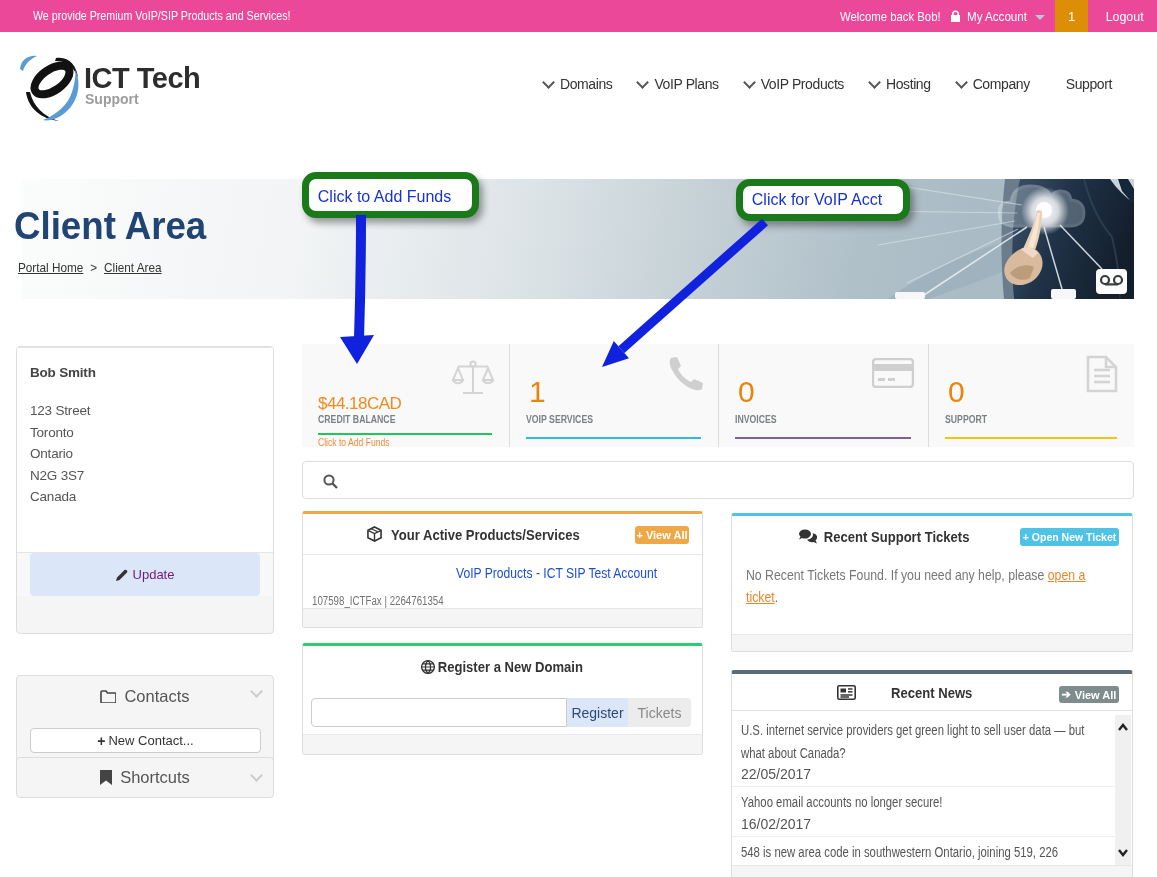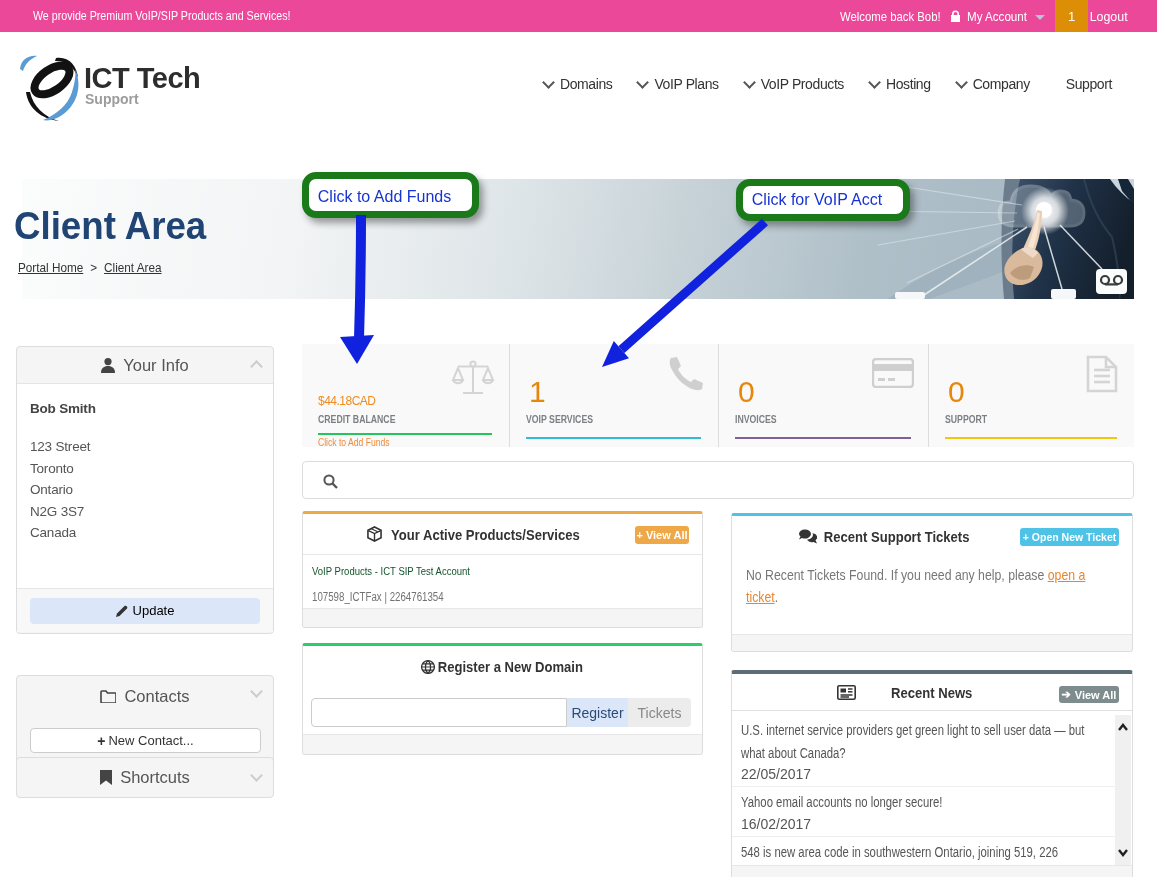--- a/index.html
+++ b/index.html
@@ -6,21 +6,21 @@
 html,body { width:1157px; height:877px; background:#fff; font-family:"Liberation Sans", sans-serif; position:relative; overflow:hidden; }
 .abs { position:absolute; }
 .sx { display:inline-block; transform-origin:0 50%; white-space:nowrap; }
 .sxc { display:inline-block; transform-origin:50% 50%; white-space:nowrap; }
 
 
 .topbar { position:absolute; left:0; top:0; width:1157px; height:32px; background:#ec4899; color:#fff; font-size:13.5px; }
 .topbar .left { position:absolute; left:33px; top:8px; }
 .tb-right { position:absolute; right:0; top:0; height:32px; display:flex; align-items:center; }
 .orangebox { width:33px; height:32px; background:#dd8e07; display:flex; align-items:center; justify-content:center; font-size:13px; }
-.logout { width:57px; text-align:left; margin-right:12px; }
+.logout { width:57px; text-align:right; margin-right:12px; }
 
 
 .nav { position:absolute; top:76px; right:45px; font-size:14px; color:#333; display:flex; align-items:center; letter-spacing:-0.4px; }
 .nav .item { display:flex; align-items:center; margin-left:26px; }
 .caret-down { width:9px; height:9px; margin-right:7px; margin-top:-3px; border-right:2px solid #555; border-bottom:2px solid #555; transform:rotate(45deg); }
 
 
 .banner { position:absolute; left:22px; top:179px; width:1112px; height:120px; overflow:hidden;
   background:linear-gradient(100deg,#fbfcfc 0%, #f2f4f5 25%, #dde4e7 45%, #c3cfd5 62%, #b0c0c9 75%, #aabbc5 85%); }
 .pagetitle { position:absolute; left:14px; top:204px; font-size:39px; font-weight:bold; color:#204473; }
@@ -50,34 +50,34 @@
 .spanel { position:absolute; left:16px; width:258px; background:#f5f5f5; border:1px solid #ddd; border-radius:4px; }
 .spanel .shead { position:relative; height:36px; display:flex; align-items:center; justify-content:center; font-size:16.5px; color:#555; }
 .schev { position:absolute; right:12px; top:14px; width:9px; height:9px; border-right:2.5px solid #ccc; border-bottom:2.5px solid #ccc; }
 .schev.down { transform:rotate(45deg); top:11px; }
 .schev.up { transform:rotate(-135deg); top:15px; }
 .yourinfo { top:346px; height:288px; }
 .yourinfo .sbody { background:#fff; border-top:1px solid #e5e5e5; border-bottom:1px solid #e5e5e5; height:206px; padding:14px 13px; font-size:13.5px; color:#555; letter-spacing:-0.2px; }
 .yourinfo .sbody .bold { font-weight:bold; color:#444; line-height:22px; }
 .yourinfo .sbody .addr { margin-top:16px; line-height:21.6px; }
 .sfoot { height:43px; background:#f8f8f8; display:flex; align-items:center; justify-content:center; }
-.btn-update { width:230px; height:26px; background:#dbe7f9; border-radius:4px; display:flex; align-items:center; justify-content:center; font-size:13px; color:#000000; }
+.btn-update { width:230px; height:43px; background:#dbe7f9; border-radius:4px; display:flex; align-items:center; justify-content:center; font-size:13px; color:#701a75; }
 .contacts { top:675px; height:113px; }
 .btn-newcontact { position:absolute; left:13px; top:52px; width:231px; height:25px; background:#fff; border:1px solid #ccc; border-radius:4px; display:flex; align-items:center; justify-content:center; font-size:13px; color:#333; }
 .shortcuts { top:757px; height:41px; }
 
 
 .panel { position:absolute; background:#fff; border:1px solid #ddd; border-radius:3px; }
 .panel .phead { position:relative; display:flex; align-items:center; justify-content:center; font-size:15px; font-weight:bold; color:#333; }
 .pbtn { position:absolute; border-radius:3px; color:#fff; font-size:11px; font-weight:bold; display:flex; align-items:center; justify-content:center; white-space:nowrap; }
 .pfoot { position:absolute; left:0; right:0; bottom:0; background:#f5f5f5; border-top:1px solid #e7e7e7; border-radius:0 0 3px 3px; }
 
 .products { left:302px; top:511px; width:401px; height:117px; border-top:3px solid #efa848; }
 .products .phead { height:41px; border-bottom:1px solid #e7e7e7; padding-right:45px; }
-.products .body1 { padding:10px 14px 0 9px; font-size:11px; color:#14532d; }
+.products .body1 { padding:10px 14px 0 9px; font-size:14px; color:#1d4ed8;text-align:right; }
 .products .body2 { padding:7px 14px 0 9px; font-size:12px; color:#737373;margin-top:6px; }
 .products .pfoot { height:19px; }
 .btn-viewall { right:13px; top:12px; width:54px; height:18px; background:#efa848; }
 
 .domain { left:302px; top:643px; width:401px; height:112px; border-top:3px solid #2ecc71; }
 .domain .phead { height:41px; font-size:15px; padding-left:9px; }
 .domrow { position:absolute; left:8px; top:52px; height:29px; display:flex; }
 .dominput { width:256px; height:29px; border:1px solid #ccc; border-radius:4px 0 0 4px; background:#fff; }
 .dombtn { height:29px; display:flex; align-items:center; justify-content:center; font-size:14px; }
 .domreg { width:61px; background:#dbe7f9; color:#2a4a78; }
@@ -213,21 +213,21 @@
 <svg class="abs" style="left:595px; top:218px; z-index:6;" width="180" height="155" viewBox="0 0 180 155">
   <path d="M170 4 L26.4 131.7" stroke="#1022dd" stroke-width="9" fill="none"></path>
   <path d="M7 149 L18.8 123.1 L34 140.3 Z" fill="#1022dd"></path>
 </svg>
 
 <div class="callout co1">Click to Add Funds</div>
 <div class="callout co2">Click for VoIP Acct</div>
 
 <div class="stats">
   <div class="stat" style="width:208px;">
-    <div style="position:absolute; left:16px; top:50px; font-size:12px; color:#ef8c21; letter-spacing:-0.5px;text-align:right;">$44.18CAD</div>
+    <div style="position:absolute; left:16px; top:50px; font-size:17px; color:#ef8c21; letter-spacing:-0.5px;text-align:right;">$44.18CAD</div>
     <div class="label" style="top:69px;">CREDIT BALANCE</div>
     <div class="bar" style="background:#22c55e; top:89px;"></div>
     <div style="position:absolute; left:16px; top:92px; font-size:11px; color:#ef8c3c; transform:scaleX(.78); transform-origin:0 50%; white-space:nowrap;">Click to Add Funds</div>
     <svg width="44" height="40" viewBox="0 0 44 40" style="right:14px; top:16px;" fill="none" stroke="#d4d4d4" stroke-width="2">
       <circle cx="22" cy="4" r="2.6"></circle>
       <line x1="7" y1="6.5" x2="37" y2="6.5"></line>
       <line x1="22" y1="6.5" x2="22" y2="33"></line>
       <line x1="12" y1="33" x2="32" y2="33"></line>
       <path d="M2 20 L7 8 L12 20 Z"></path>
       <path d="M2 20 a5.5 5.5 0 0 0 10 0"></path>
@@ -269,28 +269,20 @@
 </div>
 
 <div class="search">
   <svg width="15" height="15" viewBox="0 0 15 15" style="position:absolute; left:20px; top:12px;">
     <circle cx="6" cy="6" r="4.6" fill="none" stroke="#555" stroke-width="2"></circle>
     <line x1="9.5" y1="9.5" x2="14" y2="14" stroke="#555" stroke-width="2.4"></line>
   </svg>
 </div>
 
 <div class="spanel yourinfo">
-  <div class="shead">
-    <svg width="14" height="15" viewBox="0 0 14 15" style="margin-right:8px;">
-        <circle cx="7" cy="3.6" r="3.6" fill="#444"></circle>
-        <path d="M0 15 C0 10 3 8 7 8 C11 8 14 10 14 15 Z" fill="#444"></path>
-      </svg>
-    Your Info
-    <span class="schev up"></span>
-  </div>
   <div class="sbody">
     <div class="bold">Bob Smith</div>
     <div class="addr">123 Street<br>Toronto<br>Ontario<br>N2G 3S7<br>Canada</div>
   </div>
   <div class="sfoot">
     <div class="btn-update">
       <svg width="12" height="12" viewBox="0 0 12 12" style="margin-right:5px;">
           <path d="M0 12 L1 8.5 L8.5 1 C9 .5 10 .5 10.7 1.2 C11.4 1.9 11.5 3 11 3.5 L3.5 11 Z" fill="#333"></path>
         </svg>
       Update

